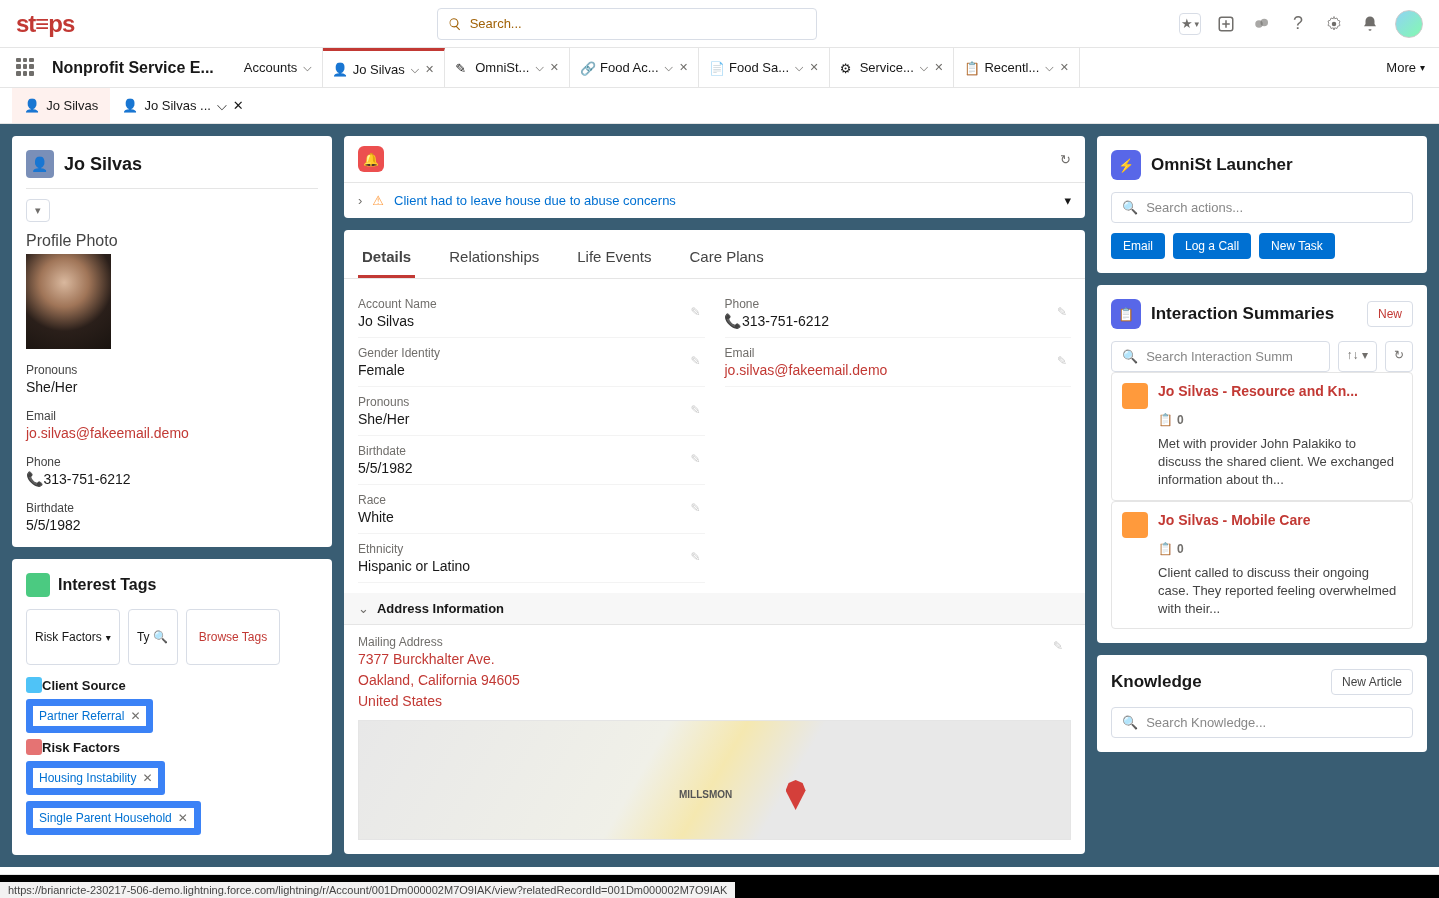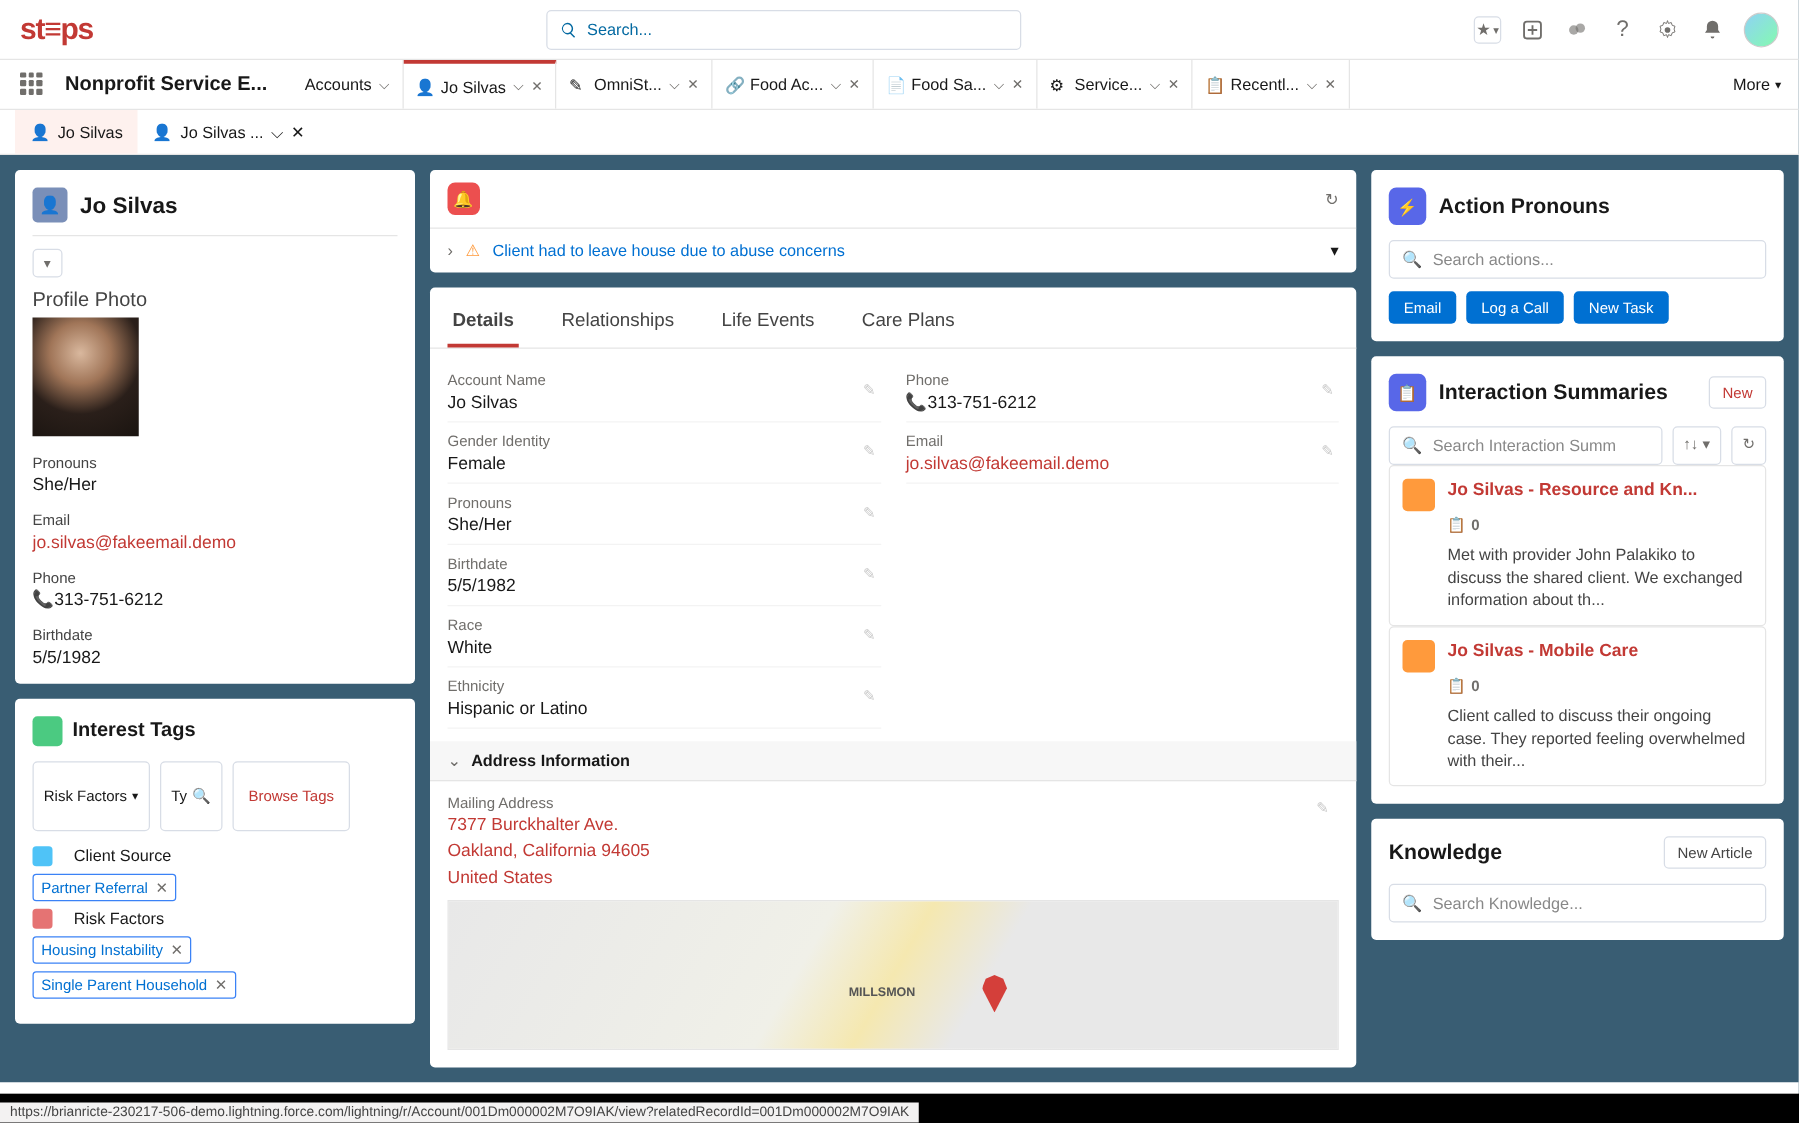--- a/index.html
+++ b/index.html
@@ -2,21 +2,21 @@
 <html><head>
 <meta charset="utf-8">
 <style>
 * { box-sizing: border-box; margin: 0; padding: 0; }
 body { font-family: -apple-system, BlinkMacSystemFont, "Segoe UI", Arial, sans-serif; font-size: 13px; color: #181818; background: #fff; }
 
 
 .top-header { display: flex; align-items: center; height: 48px; border-bottom: 1px solid #e5e5e5; padding: 0 16px; }
 .logo { font-size: 24px; font-weight: 600; color: #c23934; letter-spacing: -1px; }
 .search-wrap { flex: 1; display: flex; justify-content: center; }
-.global-search { width: 380px; height: 32px; border: 1px solid #d8dde6; border-radius: 4px; display: flex; align-items: center; padding: 0 10px; color: #0369a1; }
+.global-search { width: 380px; height: 32px; border: 1px solid #d8dde6; border-radius: 4px; display: flex; align-items: center; padding: 0 10px; color: #a16207; }
 .global-search svg { width: 14px; height: 14px; margin-right: 8px; }
 .header-icons { display: flex; align-items: center; gap: 14px; }
 .hi { width: 22px; height: 22px; color: #706e6b; display: flex; align-items: center; justify-content: center; cursor: pointer; }
 .hi svg { width: 18px; height: 18px; }
 .star-box { border: 1px solid #d8dde6; border-radius: 4px; padding: 2px 4px; display: flex; align-items: center; gap: 2px; }
 .avatar-top { width: 28px; height: 28px; border-radius: 50%; background: linear-gradient(135deg,#8fd3f4,#84fab0); border: 1px solid #ccc; }
 
 
 .nav-row { display: flex; align-items: center; height: 40px; border-bottom: 1px solid #e5e5e5; padding-left: 16px; }
 .waffle { width: 20px; height: 20px; margin-right: 16px; cursor: pointer; }
@@ -53,23 +53,23 @@
 .field-link { color: #c23934; }
 
 
 .tags-header { display: flex; align-items: center; gap: 8px; margin-bottom: 12px; }
 .tags-header .ic { width: 24px; height: 24px; background: #4bca81; border-radius: 4px; }
 .tags-title { font-size: 16px; font-weight: 700; }
 .tag-controls { display: flex; gap: 8px; margin-bottom: 12px; }
 .tag-select { border: 1px solid #d8dde6; border-radius: 4px; padding: 6px 8px; font-size: 12px; display: flex; align-items: center; gap: 4px; cursor: pointer; }
 .tag-ty { border: 1px solid #d8dde6; border-radius: 4px; width: 50px; display: flex; align-items: center; justify-content: center; font-size: 12px; gap: 4px; }
 .browse-btn { border: 1px solid #d8dde6; border-radius: 4px; padding: 20px 12px; font-size: 12px; color: #c23934; cursor: pointer; }
-.tag-cat { display: flex; align-items: flex-start; gap: 17px; font-weight: 400; margin-bottom: 6px; font-size: 13px; }
+.tag-cat { display: flex; align-items: flex-end; gap: 0; font-weight: 700; margin-bottom: 6px; font-size: 13px; }
 .tag-cat .sq { width: 16px; height: 16px; border-radius: 3px; }
-.pill { display: inline-flex; align-items: center; border: 1px solid #3b82f6; border-radius: 3px; padding: 3px 6px; font-size: 12px; color: #0070d2; margin-bottom: 6px; margin-right: 4px; }
+.pill { display: inline-flex; align-items: center; border: 7px solid #3b82f6; border-radius: 3px; padding: 3px 6px; font-size: 12px; color: #0070d2; margin-bottom: 6px; margin-right: 4px; }
 .pill .x { color: #706e6b; margin-left: 6px; cursor: pointer; }
 
 
 .alerts-card { padding: 0; background: #fff; border-radius: 4px; overflow: hidden; }
 .alerts-head { display: flex; align-items: center; padding: 10px 14px; border-bottom: 1px solid #e5e5e5; }
 .alerts-head .ic { width: 26px; height: 26px; background: #ec4f4f; border-radius: 6px; margin-right: 10px; display: flex; align-items: center; justify-content: center; color: #fff; }
 .alerts-title { font-size: 16px; font-weight: 700; flex: 1; }
 .alert-row { display: flex; align-items: center; padding: 10px 14px; gap: 10px; }
 .alert-row .chv { color: #706e6b; }
 .alert-link { color: #0070d2; flex: 1; }
@@ -373,21 +373,21 @@
           </div>
         </div>
       </div>
     </div>
   </div>
 
   <div class="col-right">
     <div class="card">
       <div class="right-head">
         <div class="ic" style="background:#5867e8">⚡</div>
-        <span class="right-title">Action Pronouns</span>
+        <span class="right-title">OmniSt Launcher</span>
       </div>
       <div class="search-box">
         <span>🔍</span>
         <span>Search actions...</span>
       </div>
       <div class="btn-row" id="launcher-btns">
           <span class="btn-blue">Email</span>
           <span class="btn-blue">Log a Call</span>
           <span class="btn-blue">New Task</span>
         </div>

